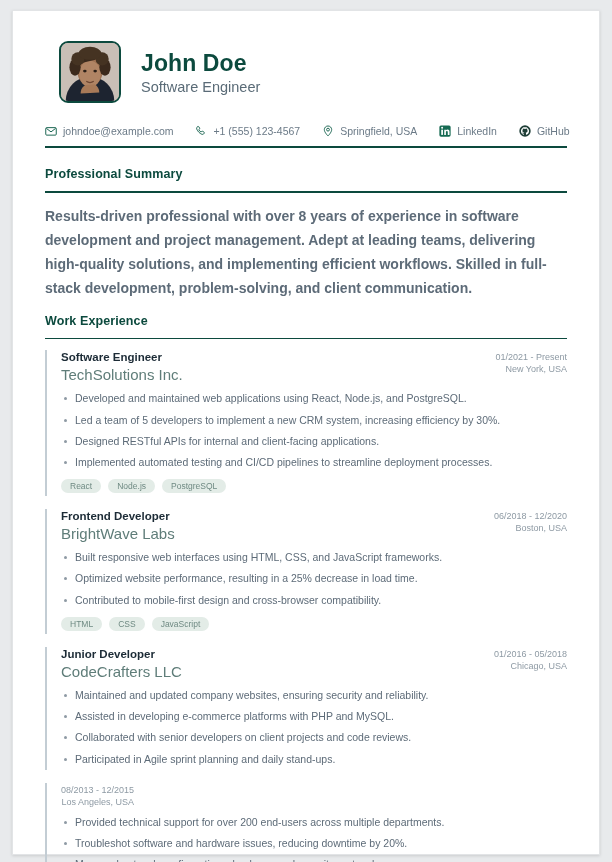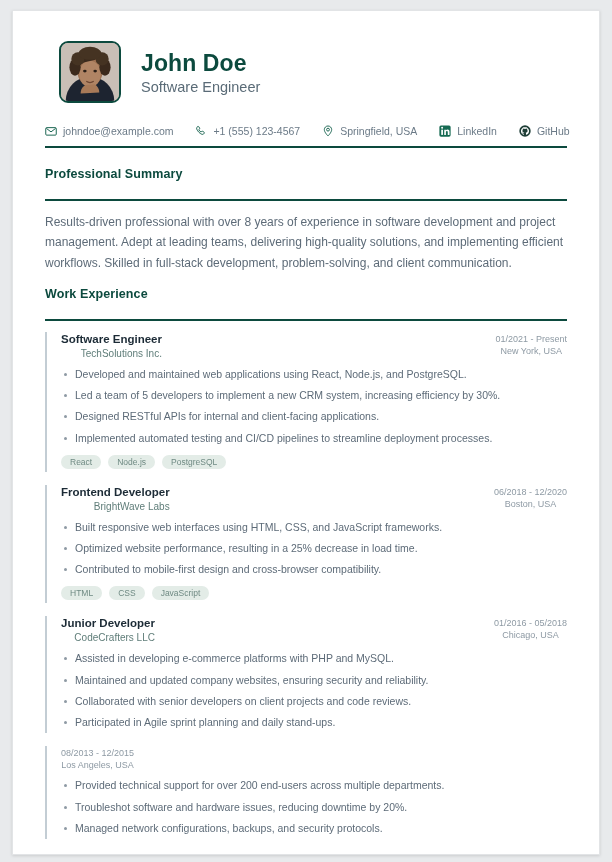--- a/index.html
+++ b/index.html
@@ -80,32 +80,33 @@
     background: #0c4a3e;
     margin-bottom: 19px;
   }
 
   
   .section { margin-bottom: 14px; }
   .section-title {
     font-size: 12.5px;
     font-weight: bold;
     color: #0c4a3e;
-    padding-bottom: 18px;
+    padding-bottom: 10px;
     letter-spacing: 0.1px;
   }
   .section-rule {
     height: 1.5px;
     background: #0c4a3e;
     margin-bottom: 11px;
   }
   .summary-text {
-    font-size: 12px;
+    font-size: 14px;
     line-height: 1.72;
     color: #5d6b78;
+    font-weight: bold;
   }
 
   
   .job {
     border-left: 2.5px solid #c3cdd4;
     padding: 1px 0 3px 14px;
     margin-bottom: 13px;
   }
   .job:last-child { margin-bottom: 0; }
 
@@ -114,28 +115,28 @@
     justify-content: space-between;
     align-items: flex-start;
   }
   .job-head-left { display: flex; flex-direction: column; gap: 3px; }
   .role {
     font-size: 11.5px;
     font-weight: bold;
     color: #1c2b36;
   }
   .company {
-    font-size: 10px;
+    font-size: 15px;
     color: #5f7d79;
     text-align: right;
   }
   .job-meta {
     display: flex;
     flex-direction: column;
-    align-items: center;
+    align-items: flex-end;
     gap: 2px;
     text-align: right;
     padding-top: 1px;
   }
   .job-dates, .job-location {
     font-size: 9px;
     color: #8e9aa4;
     white-space: nowrap;
   }
 
@@ -322,22 +323,22 @@
         <div class="job-head-left">
           <div class="role">Junior Developer</div>
           <div class="company">CodeCrafters LLC</div>
         </div>
         <div class="job-meta">
           <div class="job-dates">01/2016 - 05/2018</div>
           <div class="job-location">Chicago, USA</div>
         </div>
       </div>
       <ul class="bullets">
+        <li>Maintained and updated company websites, ensuring security and reliability.</li>
         <li>Assisted in developing e-commerce platforms with PHP and MySQL.</li>
-        <li>Maintained and updated company websites, ensuring security and reliability.</li>
         <li>Collaborated with senior developers on client projects and code reviews.</li>
         <li>Participated in Agile sprint planning and daily stand-ups.</li>
       </ul>
     </div>
 
     <div class="job">
       <div class="job-head">
         <div class="job-meta">
           <div class="job-dates">08/2013 - 12/2015</div>
           <div class="job-location">Los Angeles, USA</div>

